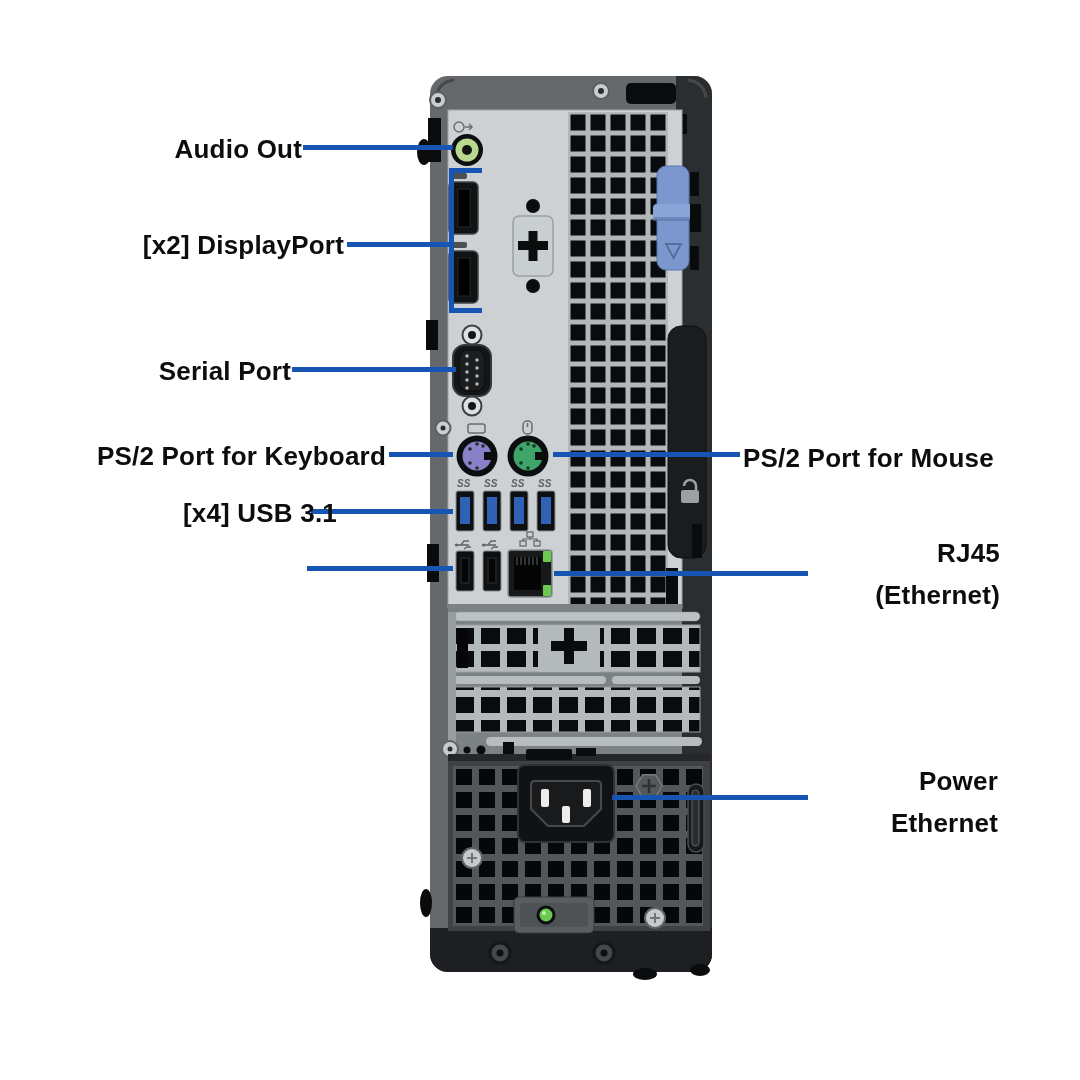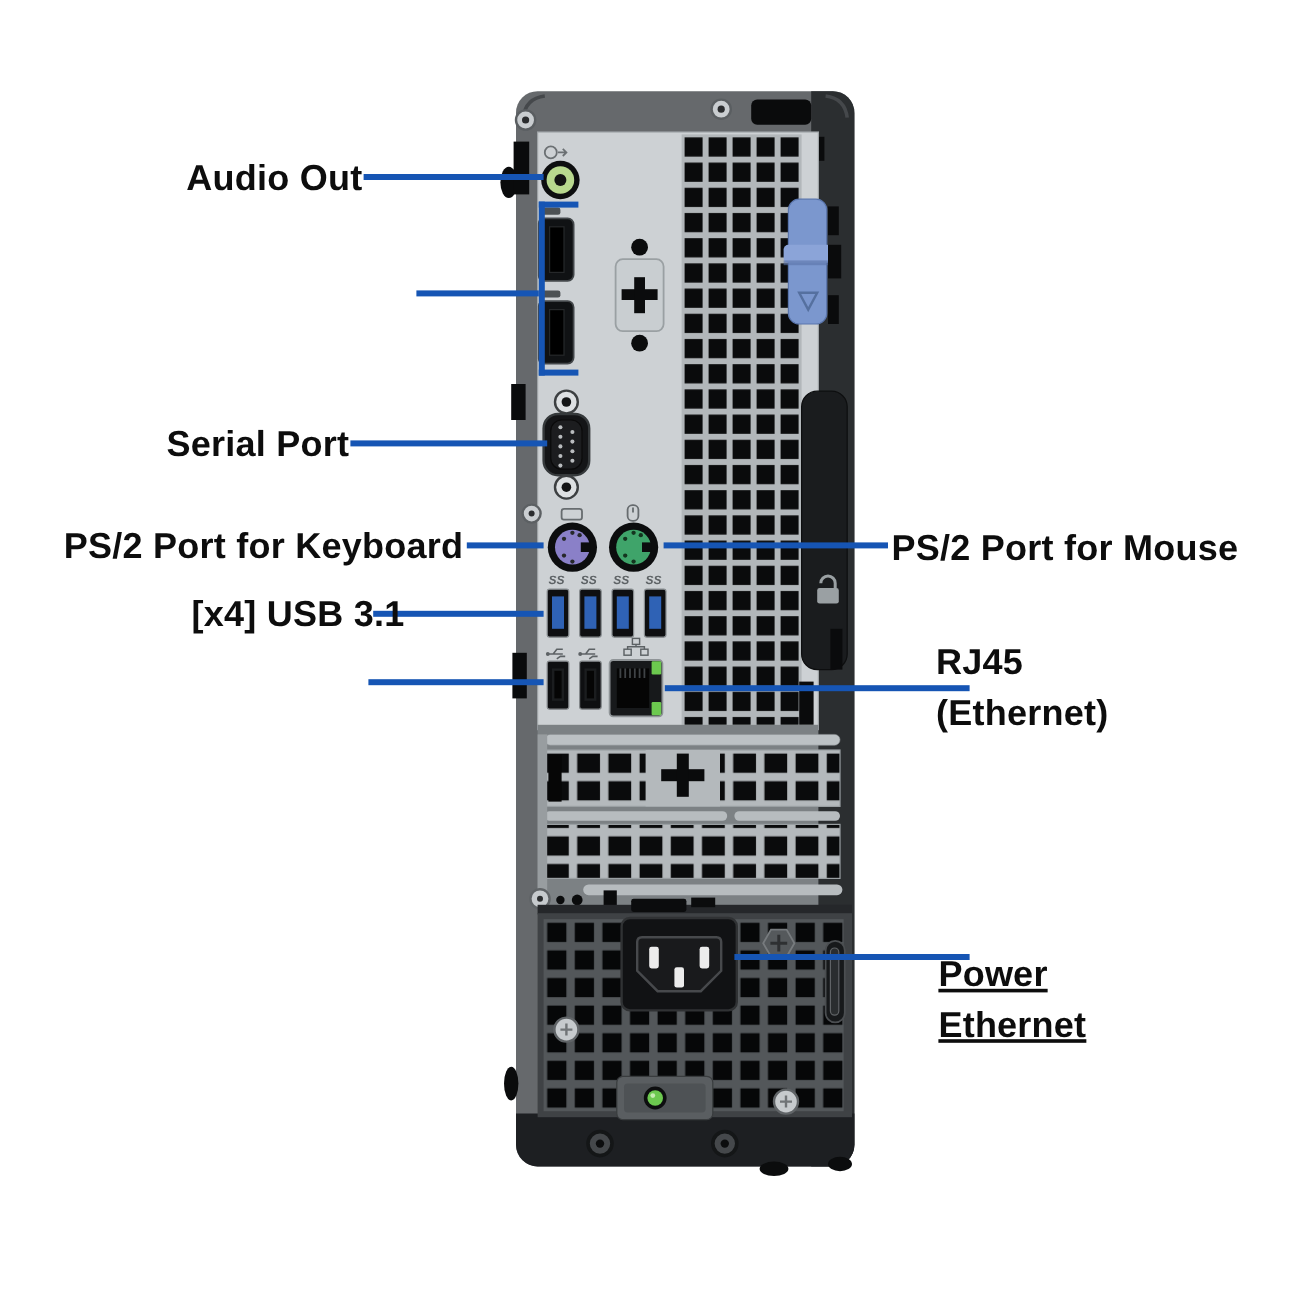--- a/index.html
+++ b/index.html
@@ -7,27 +7,27 @@
     width:1080px;height:1080px;
     background:#ffffff;
     font-family:"Liberation Sans", sans-serif;
     position:relative;
     overflow:hidden;
   }
   .canvas{position:absolute;inset:0;width:1080px;height:1080px;}
   svg.machine{position:absolute;left:0;top:0;z-index:1;}
   .label{
     position:absolute;z-index:3;
-    font-weight:700;font-size:30px;line-height:38px;
+    font-weight:700;font-size:26px;line-height:38px;
     color:var(--label-text,#0d0d0d);
     white-space:nowrap;
     letter-spacing:0.2px;
   }
   .label.right-anchored{text-align:right;}
-  .label.block-center{white-space:normal;text-align:left;line-height:42px;}
+  .label.block-center{white-space:normal;text-align:right;line-height:42px;}
   .lead{
     position:absolute;z-index:2;height:5px;
     background:var(--accent,#1655b4);
   }
   .bracket{
     position:absolute;z-index:2;box-sizing:border-box;
     border-left:5px solid var(--accent,#1655b4);
     border-top:5px solid var(--accent,#1655b4);
     border-bottom:5px solid var(--accent,#1655b4);
   }
@@ -314,26 +314,27 @@
   <div class="bracket" style="left:449px;top:168px;width:33px;height:145px;"></div>
   <div class="lead" style="left:292px;top:367px;width:164px;"></div>
   <div class="lead" style="left:389px;top:452px;width:64px;"></div>
   <div class="lead" style="left:553px;top:452px;width:187px;"></div>
   <div class="lead" style="left:311px;top:509px;width:142px;"></div>
   <div class="lead" style="left:307px;top:566px;width:146px;"></div>
   <div class="lead" style="left:554px;top:571px;width:254px;"></div>
   <div class="lead" style="left:612px;top:795px;width:196px;"></div>
 
   <div class="label right-anchored" style="right:778px;top:130px;">Audio Out</div>
+  <div class="label right-anchored" style="right:736px;top:226px;">[x2] DisplayPort</div>
   <div class="label right-anchored" style="right:789px;top:352px;">Serial Port</div>
   <div class="label right-anchored" style="right:694px;top:437px;">PS/2 Port for Keyboard</div>
   <div class="label right-anchored" style="right:743px;top:494px;">[x4] USB 3.1</div>
   <div class="label" style="left:743px;top:439px;">PS/2 Port for Mouse</div>
   <div class="label block-center" style="left:780px;top:532px;width:220px;">
     <span style="display:block">RJ45</span>
     <span style="display:block">(Ethernet)</span>
   </div>
-  <div class="label block-center" style="left:782px;top:792px;width:216px;text-decoration:underline;">
+  <div class="label block-center" style="left:782px;top:760px;width:216px;">
     <span style="display:block">Power</span>
     <span style="display:block">Ethernet</span>
   </div>
 
 </div>
 
 </body></html>

